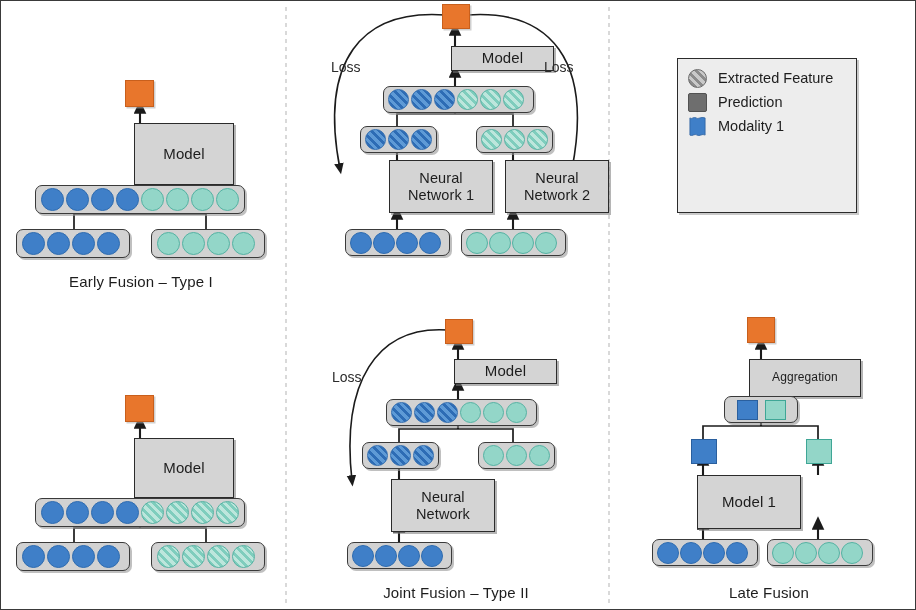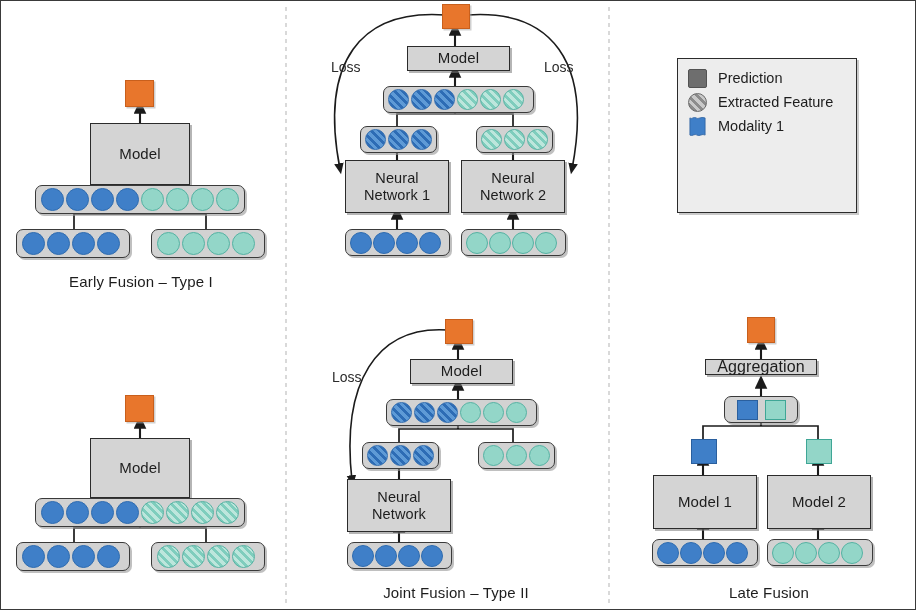--- a/index.html
+++ b/index.html
@@ -23,20 +23,21 @@
   
   .box{
     background:#d4d4d4;
     border:1.6px solid #2b2b2b;
     color:#1d1d1d;
     display:flex;align-items:center;justify-content:center;
     text-align:center;
     line-height:1.12;
     white-space:pre-line;
     letter-spacing:.1px;
+    margin-left:44px;
   }
   .box.shadow{box-shadow:2px 2px 0 rgba(120,120,120,.55);}
 
   
   .tray{
     background:#d2d2d2;
     border:1.7px solid #3a3a3a;
     border-radius:7px;
     display:flex;align-items:center;
     box-shadow:2px 2px 0 rgba(150,150,150,.6);
@@ -369,35 +370,34 @@
       <span class="cell c-blue" style="width:22px;height:22px;"></span>
     </div>
   </div>
 
   <div class="loss-label" style="left:331px;top:368px;">Loss</div>
 
   <div class="caption" style="left:310px;top:583px;width:290px;">Joint Fusion – Type II</div>
 
   <div class="node output" style="left:746px;top:316px;width:28px;height:26px;"></div>
 
-  <div class="node box shadow" style="left:704px;top:358px;width:112px;height:16px;font-size:16px;">Aggregation</div>
+  <div class="node box shadow" style="left:704px;top:358px;width:112px;height:38px;font-size:12px;">Aggregation</div>
 
   <div class="node tray" style="left:723px;top:395px;width:74px;height:27px;padding:0 5px;justify-content:center;">
     <div class="cells" style="gap:7px;">
       <span class="sq sq-blue" style="width:21px;height:20px;"></span>
       <span class="sq sq-teal" style="width:21px;height:20px;"></span>
     </div>
   </div>
 
   <div class="node sq sq-blue" style="left:690px;top:438px;width:26px;height:25px;"></div>
   <div class="node sq sq-teal" style="left:805px;top:438px;width:26px;height:25px;"></div>
 
   <div class="node box shadow" style="left:652px;top:474px;width:104px;height:54px;font-size:15px;">Model 1</div>
 
-  <div class="node box shadow" style="left:766px;top:474px;width:104px;height:54px;font-size:15px;">Model 2</div>
 
   <div class="node tray" style="left:651px;top:538px;width:106px;height:27px;padding:0 4px;">
     <div class="cells" style="gap:1px;">
       <span class="cell c-blue" style="width:22px;height:22px;"></span>
       <span class="cell c-blue" style="width:22px;height:22px;"></span>
       <span class="cell c-blue" style="width:22px;height:22px;"></span>
       <span class="cell c-blue" style="width:22px;height:22px;"></span>
     </div>
   </div>
 
@@ -407,29 +407,29 @@
       <span class="cell c-teal" style="width:22px;height:22px;"></span>
       <span class="cell c-teal" style="width:22px;height:22px;"></span>
       <span class="cell c-teal" style="width:22px;height:22px;"></span>
     </div>
   </div>
 
   <div class="caption" style="left:620px;top:583px;width:296px;">Late Fusion</div>
 
   <div id="legend">
 
+
+    <div class="legend-row">
+      <span class="legend-swatch sw-extracted"></span>
+      <span class="legend-label">Extracted Feature</span>
+    </div>
 
     <div class="legend-row">
       <span class="legend-swatch sw-prediction"></span>
       <span class="legend-label">Prediction</span>
-    </div>
-
-    <div class="legend-row">
-      <span class="legend-swatch sw-extracted"></span>
-      <span class="legend-label">Extracted Feature</span>
     </div>
 
     <div class="legend-row">
       <span class="legend-swatch">
         <svg class="wavy" viewBox="0 0 20 20" xmlns="http://www.w3.org/2000/svg">
           <path d="M2,1 C4,3 6,-1 8.5,1 C11,3 13,-1 18,1 L18,19
                    C15,17 12,21 9.5,19 C7,17 4,21 2,19 Z" fill="#3f7fc8" stroke="#2a5f9e" stroke-width="0.8"></path>
         </svg>
       </span>
       <span class="legend-label">Modality 1</span>

